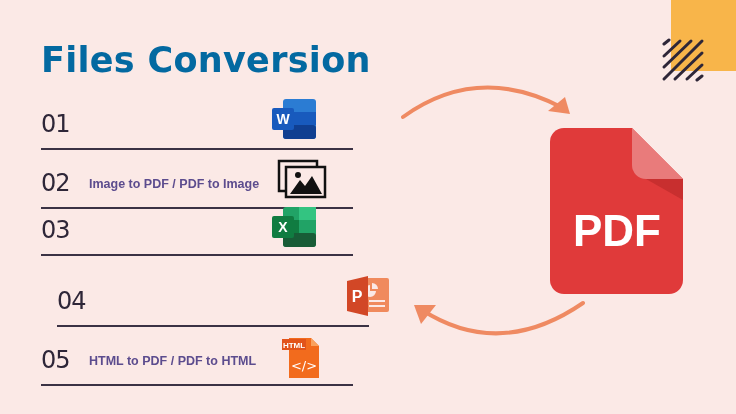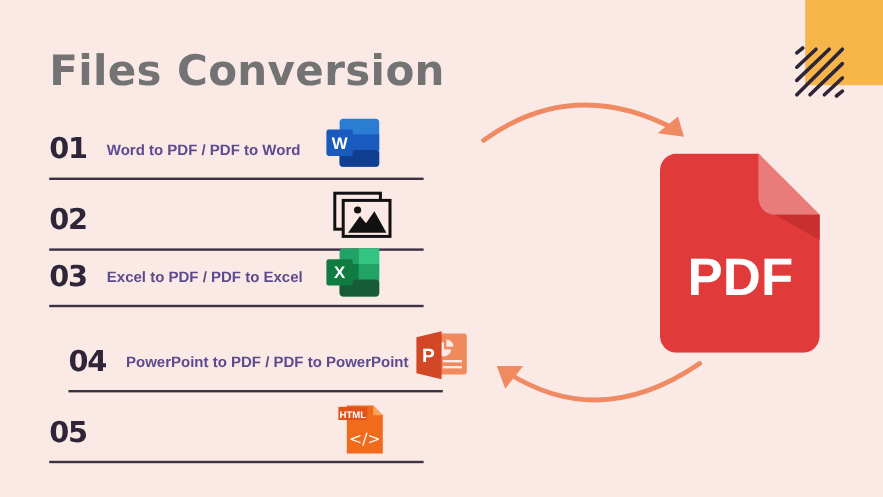--- a/index.html
+++ b/index.html
@@ -1,83 +1,82 @@
 <!DOCTYPE html>
 <html><head>
 <meta charset="utf-8">
 <style>
   html, body { margin:0; padding:0; }
   body { width:736px; height:414px; background:#fbe9e6; position:relative; overflow:hidden; font-family:"Liberation Sans", sans-serif; }
-  .title { position:absolute; left:41px; top:40px; font-size:35px; font-weight:bold; color:#737373; letter-spacing:0.3px; font-family:"DejaVu Sans", sans-serif; }
+  .title { position:absolute; left:41px; top:40px; font-size:35px; font-weight:bold; color:#0369a1; letter-spacing:0.3px; font-family:"DejaVu Sans", sans-serif; }
   .row { position:absolute; left:41px; width:312px; height:58px; border-bottom:2px solid #3b3244; }
-  .num { position:absolute; left:0; bottom:10px; font-size:24px; color:#2e2638; font-family:"DejaVu Sans", sans-serif; font-weight:700; letter-spacing:-1px; }
+  .num { position:absolute; left:0; bottom:10px; font-size:24px; color:#2e2638; font-family:"DejaVu Sans", sans-serif; font-weight:400; letter-spacing:-1px; }
   .lbl { position:absolute; left:48px; bottom:16px; font-size:12.5px; font-weight:bold; color:#5c4c8e; font-family:"Liberation Sans", sans-serif; }
   .ico { position:absolute; }
   .orange-sq { position:absolute; left:671px; top:0; width:65px; height:71px; background:#f8b54a; }
   .hatch { position:absolute; left:660px; top:38px; }
   .pdf { position:absolute; left:550px; top:128px; }
   .arrow { position:absolute; }
 </style>
 </head>
 <body>
 
 <div class="title">Files Conversion</div>
 
 <div class="row" style="top:90px;">
   <span class="num">01</span>
-  <span class="lbl">Word to PDF / PDF to Word</span>
   <svg class="ico" style="left:230px; top:8px;" width="46" height="42" viewBox="0 0 46 42">
     <rect x="12" y="1" width="33" height="40" rx="3" fill="#2b7cd3"></rect>
     <rect x="12" y="14" width="33" height="13" fill="#185abd"></rect>
     <rect x="12" y="27" width="33" height="14" rx="3" fill="#103f91"></rect>
     <rect x="1" y="10" width="22" height="22" rx="2" fill="#185abd"></rect>
     <text x="12" y="26" text-anchor="middle" font-family="Liberation Sans, sans-serif" font-weight="bold" font-size="14" fill="#fff">W</text>
   </svg>
 </div>
 
 <div class="row" style="top:149px;text-align:right;">
   <span class="num">02</span>
+  <span class="lbl">Image to PDF / PDF to Image</span>
   <svg class="ico" style="left:236px; top:10px;" width="50" height="40" viewBox="0 0 50 40">
     <rect x="2" y="2" width="38" height="30" fill="none" stroke="#111" stroke-width="2.5"></rect>
     <rect x="9" y="8" width="39" height="30" fill="#fbe9e6" stroke="#111" stroke-width="2.5"></rect>
     <circle cx="21" cy="16" r="3" fill="#111"></circle>
     <polygon points="13,35 23,21 28,27 35,17 45,35" fill="#111"></polygon>
   </svg>
 </div>
 
 <div class="row" style="top:196px;">
   <span class="num">03</span>
-  <span class="lbl">Excel to PDF / PDF to Excel</span>
   <svg class="ico" style="left:230px; top:10px;" width="46" height="42" viewBox="0 0 46 42">
     <rect x="12" y="1" width="33" height="40" rx="3" fill="#21a366"></rect>
     <rect x="28" y="1" width="17" height="13" fill="#33c481"></rect>
     <rect x="12" y="14" width="16" height="13" fill="#107c41"></rect>
     <rect x="28" y="14" width="17" height="13" fill="#21a366"></rect>
     <rect x="12" y="27" width="33" height="14" rx="3" fill="#185c37"></rect>
     <rect x="1" y="10" width="22" height="22" rx="2" fill="#107c41"></rect>
     <text x="12" y="26" text-anchor="middle" font-family="Liberation Sans, sans-serif" font-weight="bold" font-size="14" fill="#fff">X</text>
   </svg>
 </div>
 
 <div class="row" style="top:267px;margin-left:16px;">
   <span class="num">04</span>
-  <span class="lbl">PowerPoint to PDF / PDF to PowerPoint</span>
   <svg class="ico" style="left:289px; top:8px;" width="44" height="42" viewBox="0 0 44 42">
     <rect x="14" y="3" width="29" height="34" rx="2" fill="#f08a5d"></rect>
     <path d="M24 10 a6 6 0 1 0 6 6 h-6z" fill="#fbe9e6"></path>
     <path d="M26 8 v6 h6 a6 6 0 0 0 -6 -6z" fill="#fbe9e6"></path>
     <rect x="23" y="25" width="16" height="2" fill="#fbe9e6"></rect>
     <rect x="23" y="30" width="16" height="2" fill="#fbe9e6"></rect>
     <polygon points="1,6 22,1 22,41 1,36" fill="#d24726"></polygon>
     <text x="11" y="27" text-anchor="middle" font-family="Liberation Sans, sans-serif" font-weight="bold" font-size="16" fill="#fff">P</text>
   </svg>
 </div>
 
 <div class="row" style="top:326px;text-align:center;">
   <span class="num">05</span>
+  <span class="lbl">HTML to PDF / PDF to HTML</span>
   <svg class="ico" style="left:240px; top:10px;" width="40" height="44" viewBox="0 0 40 44">
     <path d="M8 2 h22 l8 8 v32 h-30z" fill="#f26b1d"></path>
     <path d="M30 2 v8 h8z" fill="#f9a25e"></path>
     <rect x="1" y="3" width="24" height="11" fill="#e2531a"></rect>
     <text x="13" y="12" text-anchor="middle" font-family="Liberation Sans, sans-serif" font-weight="bold" font-size="8" fill="#fff">HTML</text>
     <text x="23" y="34" text-anchor="middle" font-family="DejaVu Sans, sans-serif" font-size="13" fill="#fff">&lt;/&gt;</text>
   </svg>
 </div>
 
 <div class="orange-sq"></div>

